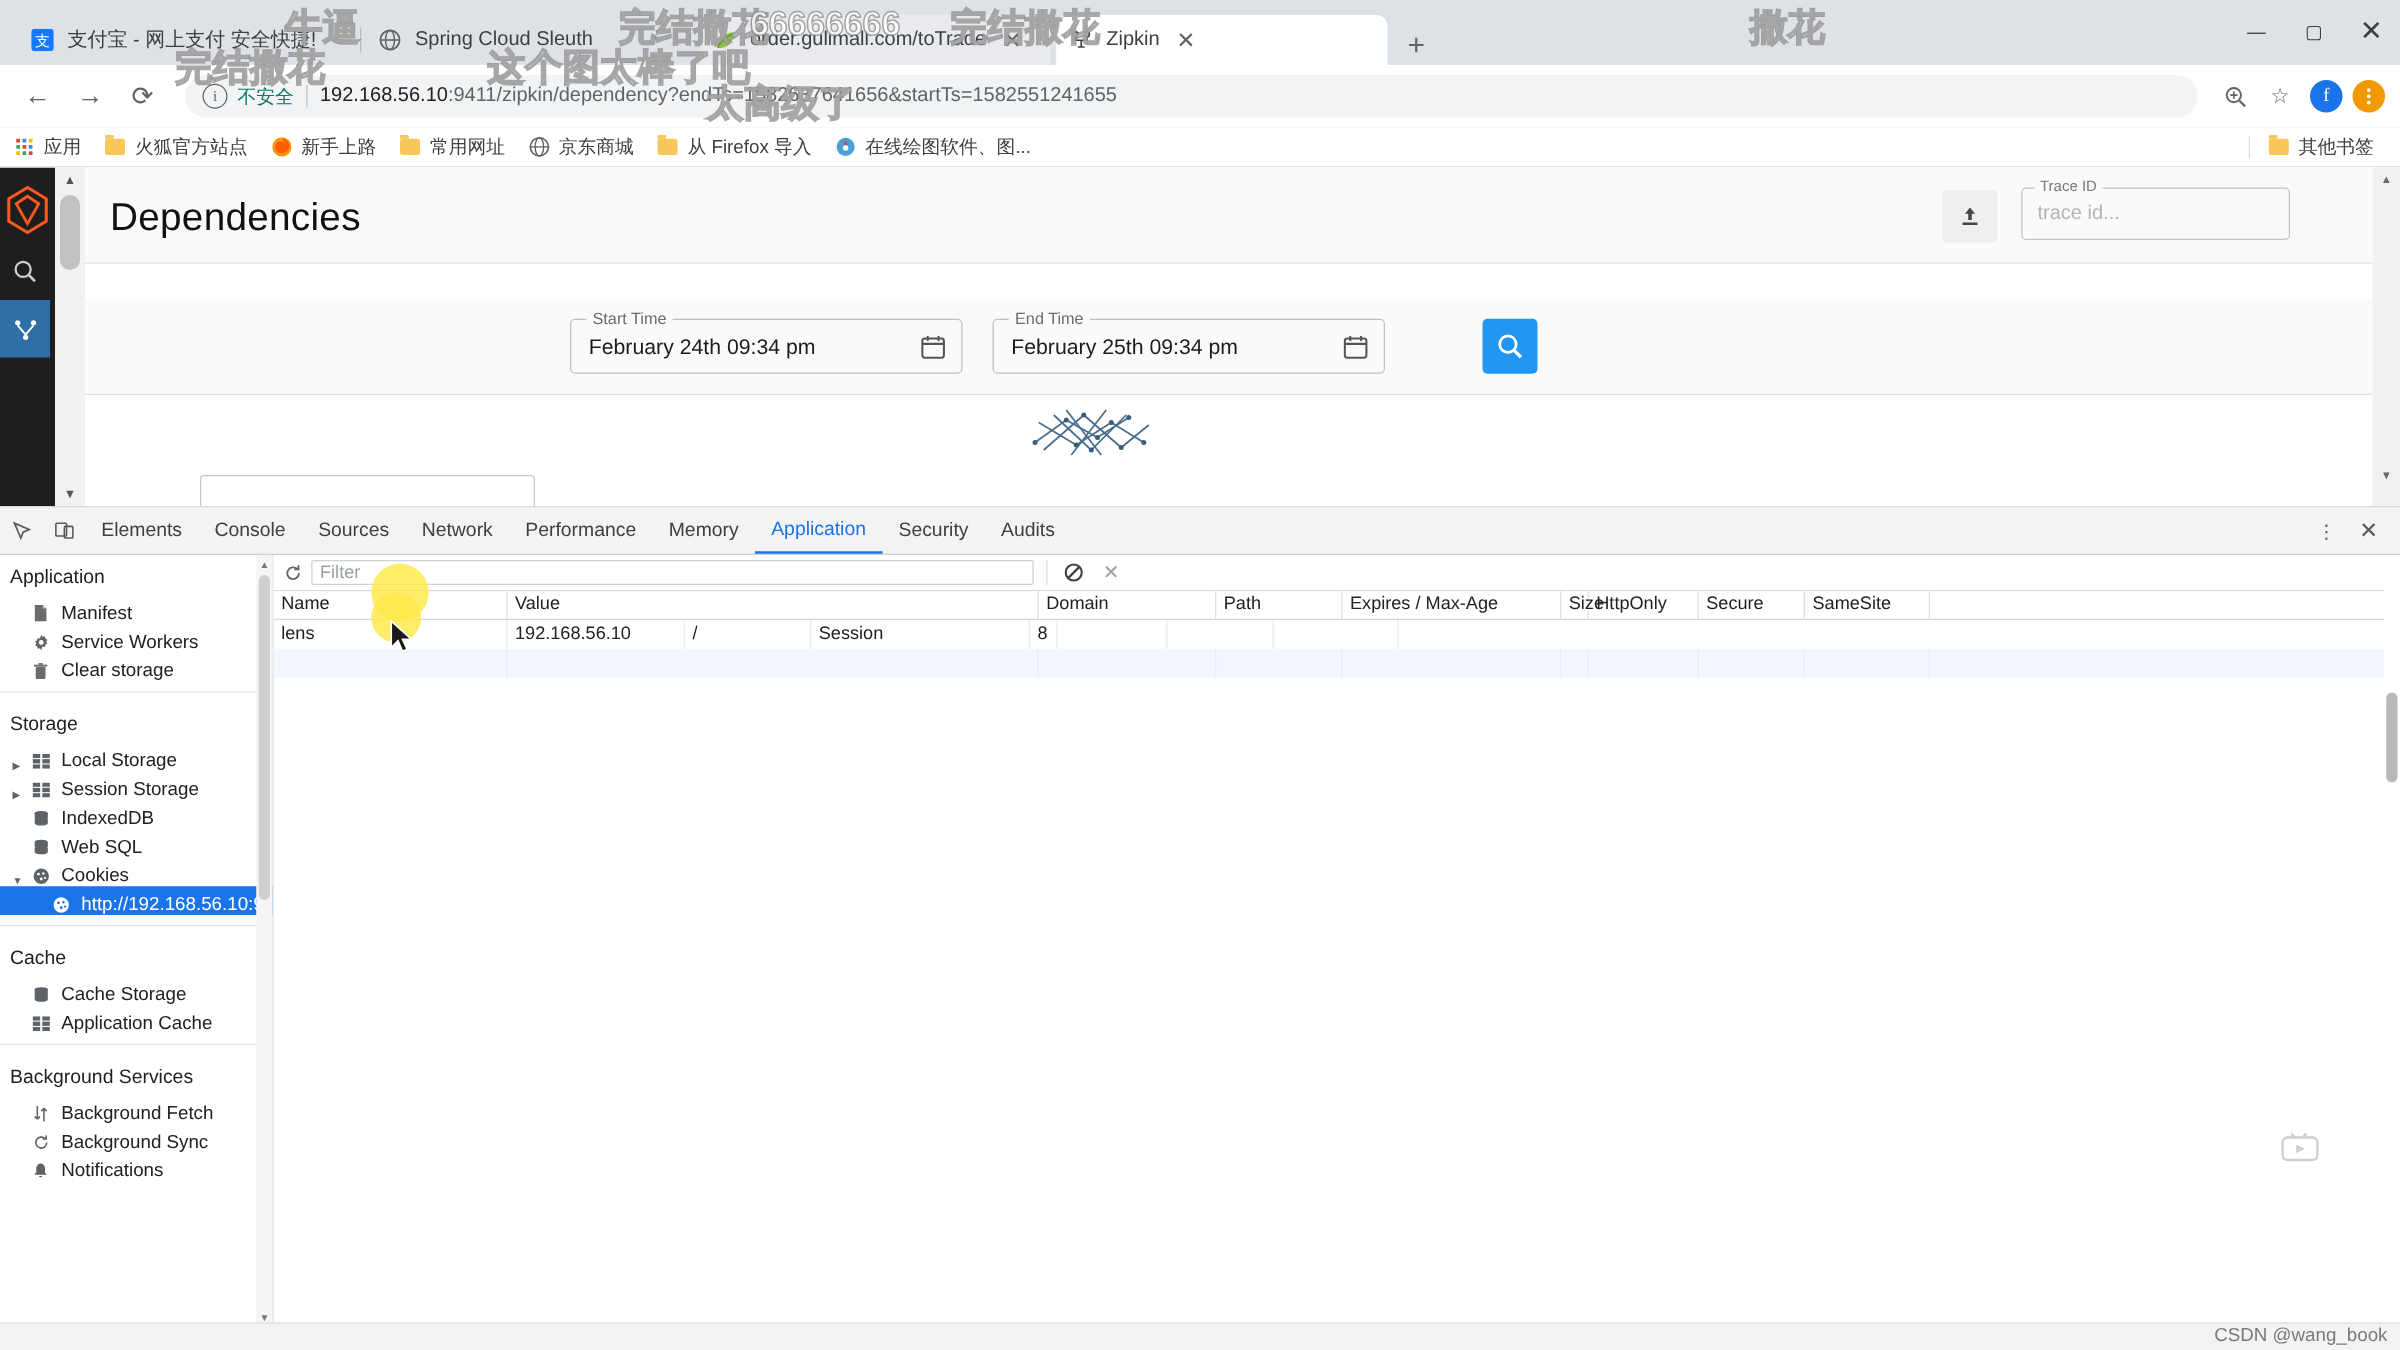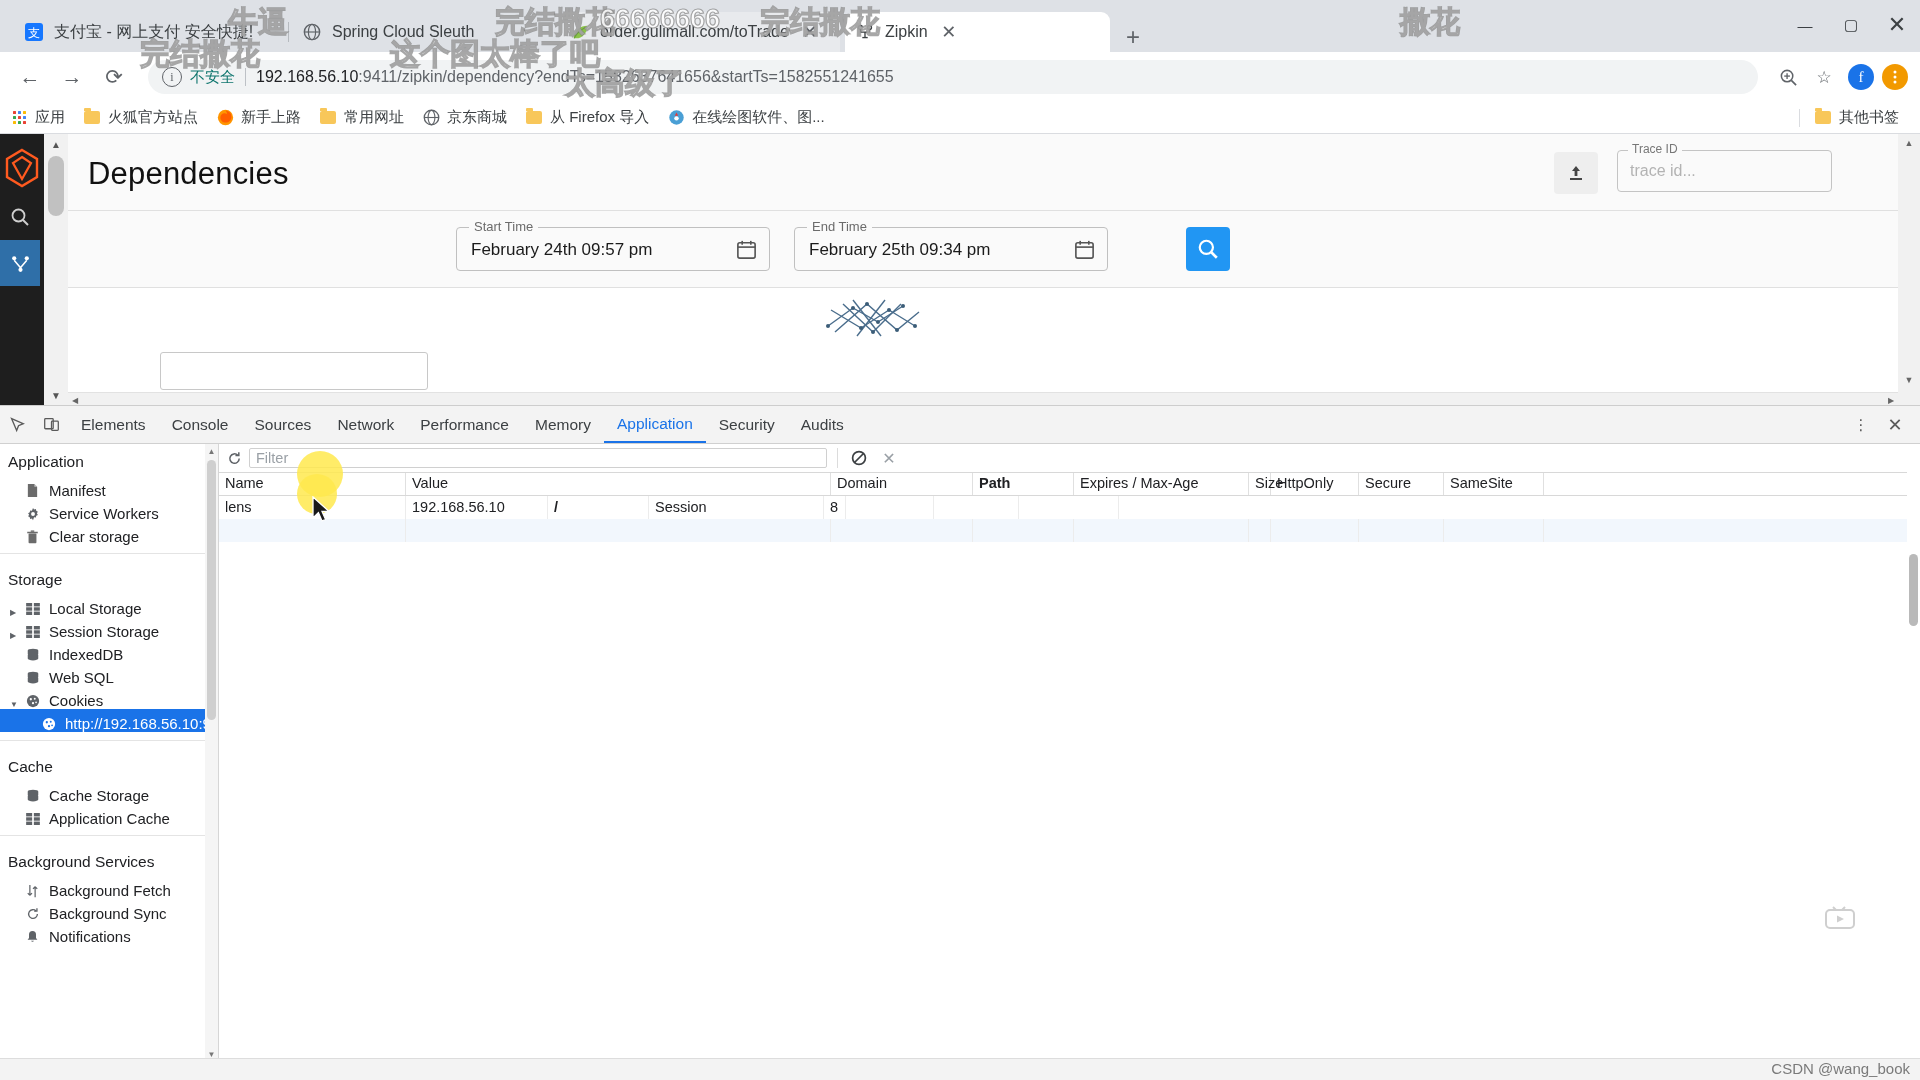--- a/index.html
+++ b/index.html
@@ -68,21 +68,21 @@
 
   .zk-main{position:absolute;left:68px;top:0;right:22px;height:271px;background:#fff;}
   .zk-header{position:relative;height:76px;border-bottom:1px solid #e0e0e0;background:#fafafa;}
   .zk-title{position:absolute;left:20px;top:22px;font-size:31px;color:#111;font-weight:400;letter-spacing:.2px;}
   .upload-btn{position:absolute;right:300px;top:18px;width:44px;height:42px;background:#eee;border-radius:4px;
               display:flex;align-items:center;justify-content:center;color:#444;font-size:19px;}
   .traceid-box{position:absolute;right:66px;top:16px;width:215px;height:42px;border:1px solid #c4c4c4;border-radius:4px;box-sizing:border-box;}
   .traceid-label{position:absolute;left:10px;top:-9px;background:#fafafa;padding:0 4px;font-size:12px;color:#777;}
   .traceid-ph{position:absolute;left:12px;top:11px;font-size:16px;color:#b3b3b3;}
 
-  .zk-searchbar{position:relative;height:76px;background:#fafafa;border-bottom:1px solid #e0e0e0;}
+  .zk-searchbar{position:relative;height:76px;background:#fafafa;border-bottom:1px solid #e0e0e0;margin-top:28px;}
   .field{position:absolute;top:16px;height:44px;border:1px solid #c0c0c0;border-radius:4px;box-sizing:border-box;background:#fafafa;}
   .field .lbl{position:absolute;left:12px;top:-9px;background:#fafafa;padding:0 5px;font-size:13px;color:#6b6b6b;}
   .field .val{position:absolute;left:14px;top:12px;font-size:17px;color:#1b1b1b;}
   .field .cal{position:absolute;right:10px;top:10px;width:24px;height:24px;color:#555;}
   .dash{position:absolute;left:782px;top:32px;font-size:17px;color:#333;}
   .searchbtn{position:absolute;left:1118px;top:16px;width:44px;height:44px;background:#2196f3;border-radius:4px;
              display:flex;align-items:center;justify-content:center;color:#fff;font-size:21px;}
   .zk-canvas{position:relative;height:119px;background:#fff;overflow:hidden;}
   .graph-blob{position:absolute;left:755px;top:8px;width:100px;height:45px;}
   .srchbox2{position:absolute;left:92px;top:64px;width:266px;height:36px;border:1px solid #c8c8c8;border-radius:3px;background:#fff;}
@@ -122,21 +122,21 @@
   .fb-sep{width:1px;height:20px;background:#dcdcdc;margin:0 6px 0 10px;}
 
   .ck-table{position:relative;width:100%;}
   .ck-head{display:flex;height:22px;border-bottom:1px solid #d8d8d8;background:#fff;}
   .ck-head div{font-size:14.5px;color:#202124;padding:2px 0 0 6px;box-sizing:border-box;border-right:1px solid #e0e0e0;}
   .ck-row{display:flex;height:23px;}
   .ck-row div{font-size:14.5px;color:#202124;padding:3px 0 0 6px;box-sizing:border-box;border-right:1px solid #ececec;}
   .ck-empty{display:flex;height:23px;background:#f2f7fd;}
   .ck-empty div{border-right:1px solid #ececec;box-sizing:border-box;}
   .col-name{width:187px;}.col-value{width:425px;}.col-domain{width:142px;}
-  .col-path{width:101px;font-weight:bold;}.col-exp{width:175px;}.col-size{width:22px;}
+  .col-path{width:101px;}.col-exp{width:175px;}.col-size{width:22px;}
   .col-http{width:88px;}.col-secure{width:85px;}.col-same{width:100px;}
 
   .cursor-glow{position:absolute;width:46px;height:46px;border-radius:50%;background:#ffe94d;opacity:.85;}
   .mousearrow{position:absolute;width:0;height:0;}
 
   .dt-vscroll{position:absolute;right:0;top:0;width:13px;height:617px;background:#fff;}
   .dt-vscroll .th{position:absolute;left:2px;top:110px;width:9px;height:72px;background:#b9b9b9;border-radius:5px;}
 
   
   .wm{position:absolute;color:rgba(255,255,255,.82);font-weight:bold;pointer-events:none;
@@ -371,21 +371,21 @@
 
         <div class="traceid-box">
           <span class="traceid-label">Trace ID</span>
           <span class="traceid-ph">trace id...</span>
         </div>
       </div>
 
       <div class="zk-searchbar">
         <div class="field" style="left:388px;width:314px;">
           <span class="lbl">Start Time</span>
-          <span class="val">February 24th 09:57 pm</span>
+          <span class="val">February 24th 09:34 pm</span>
           <span class="cal">
             <svg width="23" height="23" viewBox="0 0 24 24">
                 <rect x="3" y="5" width="18" height="16" rx="2" fill="none" stroke="#555" stroke-width="1.7"></rect>
                 <line x1="3" y1="9.5" x2="21" y2="9.5" stroke="#555" stroke-width="1.7"></line>
                 <line x1="7.5" y1="3" x2="7.5" y2="7" stroke="#555" stroke-width="1.7"></line>
                 <line x1="16.5" y1="3" x2="16.5" y2="7" stroke="#555" stroke-width="1.7"></line>
               </svg>
           </span>
         </div>
 

